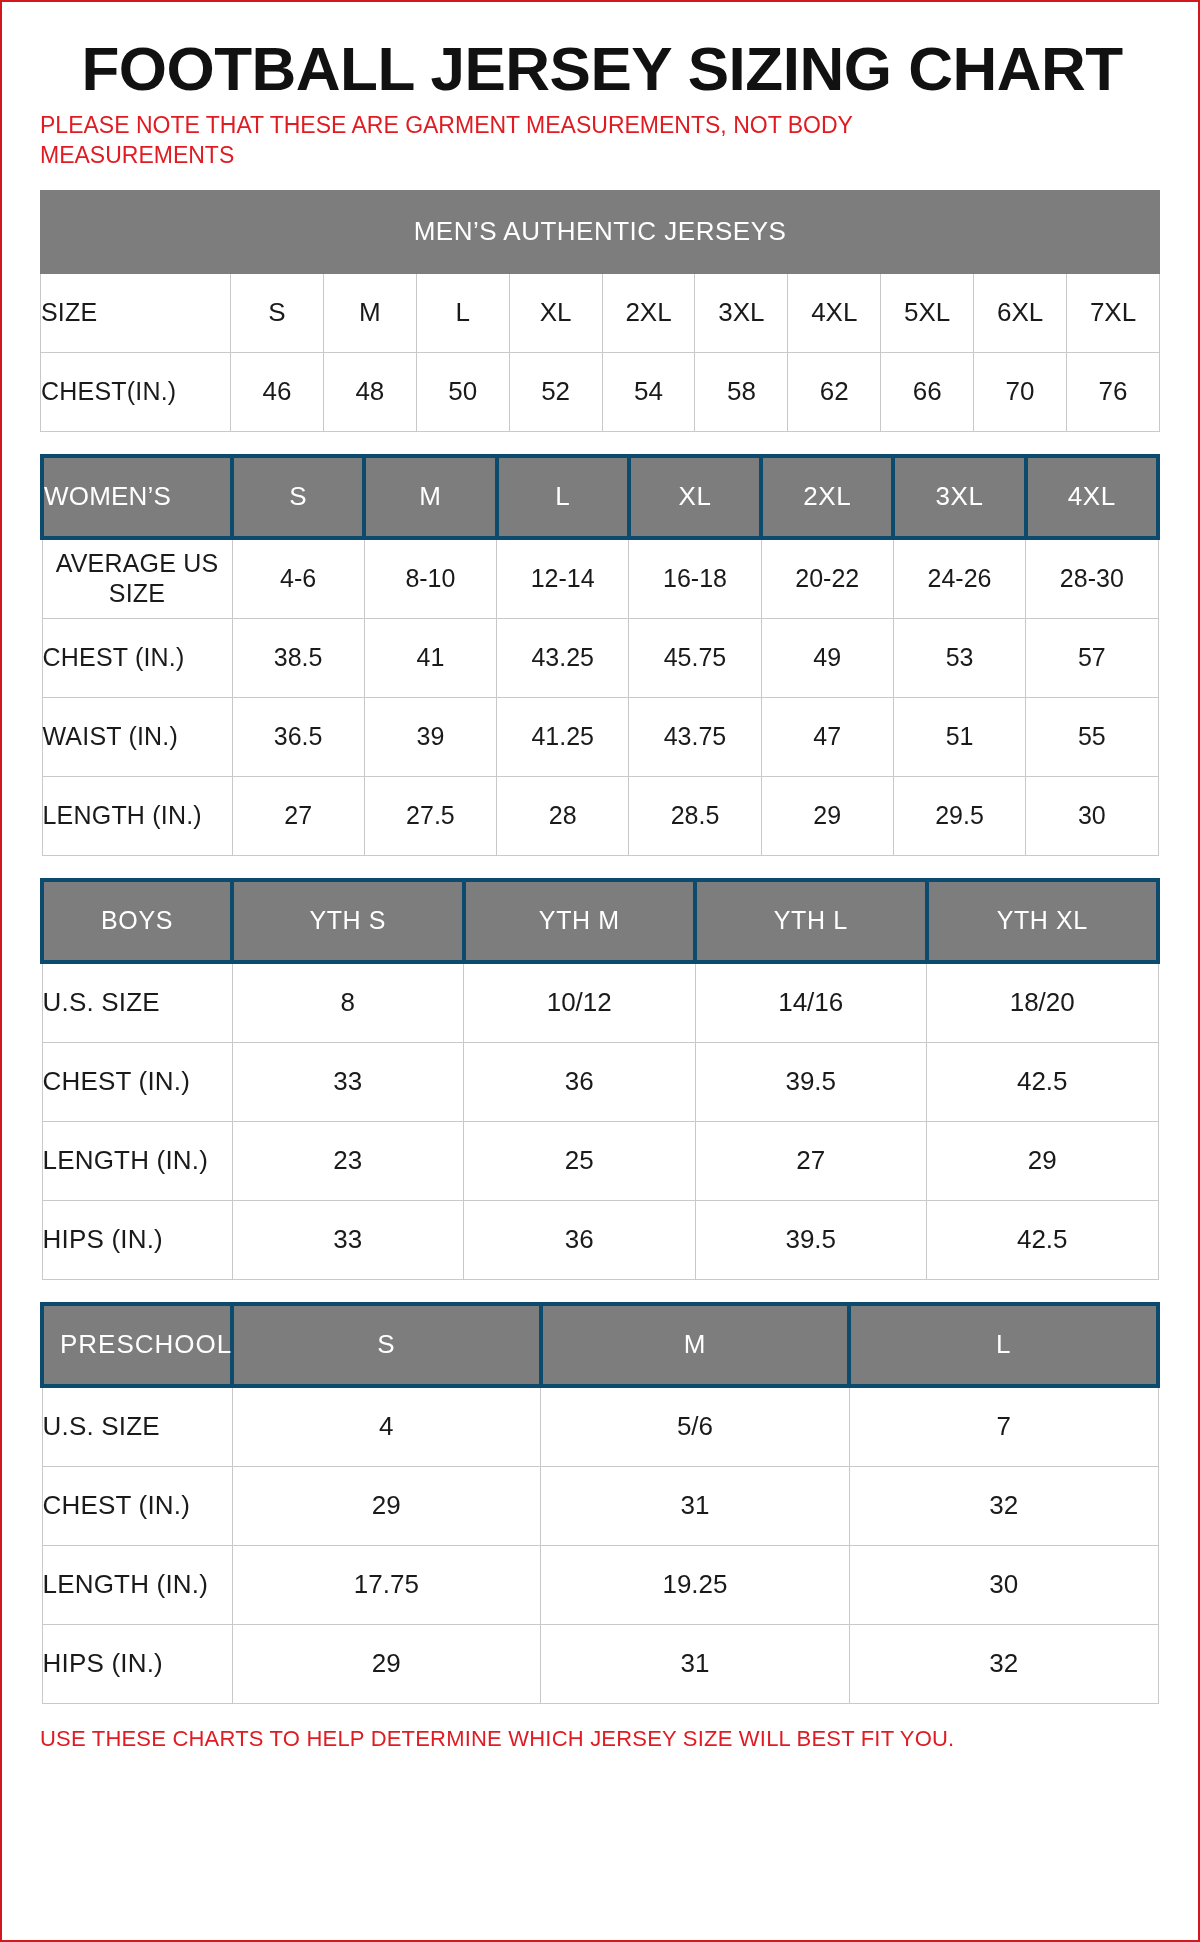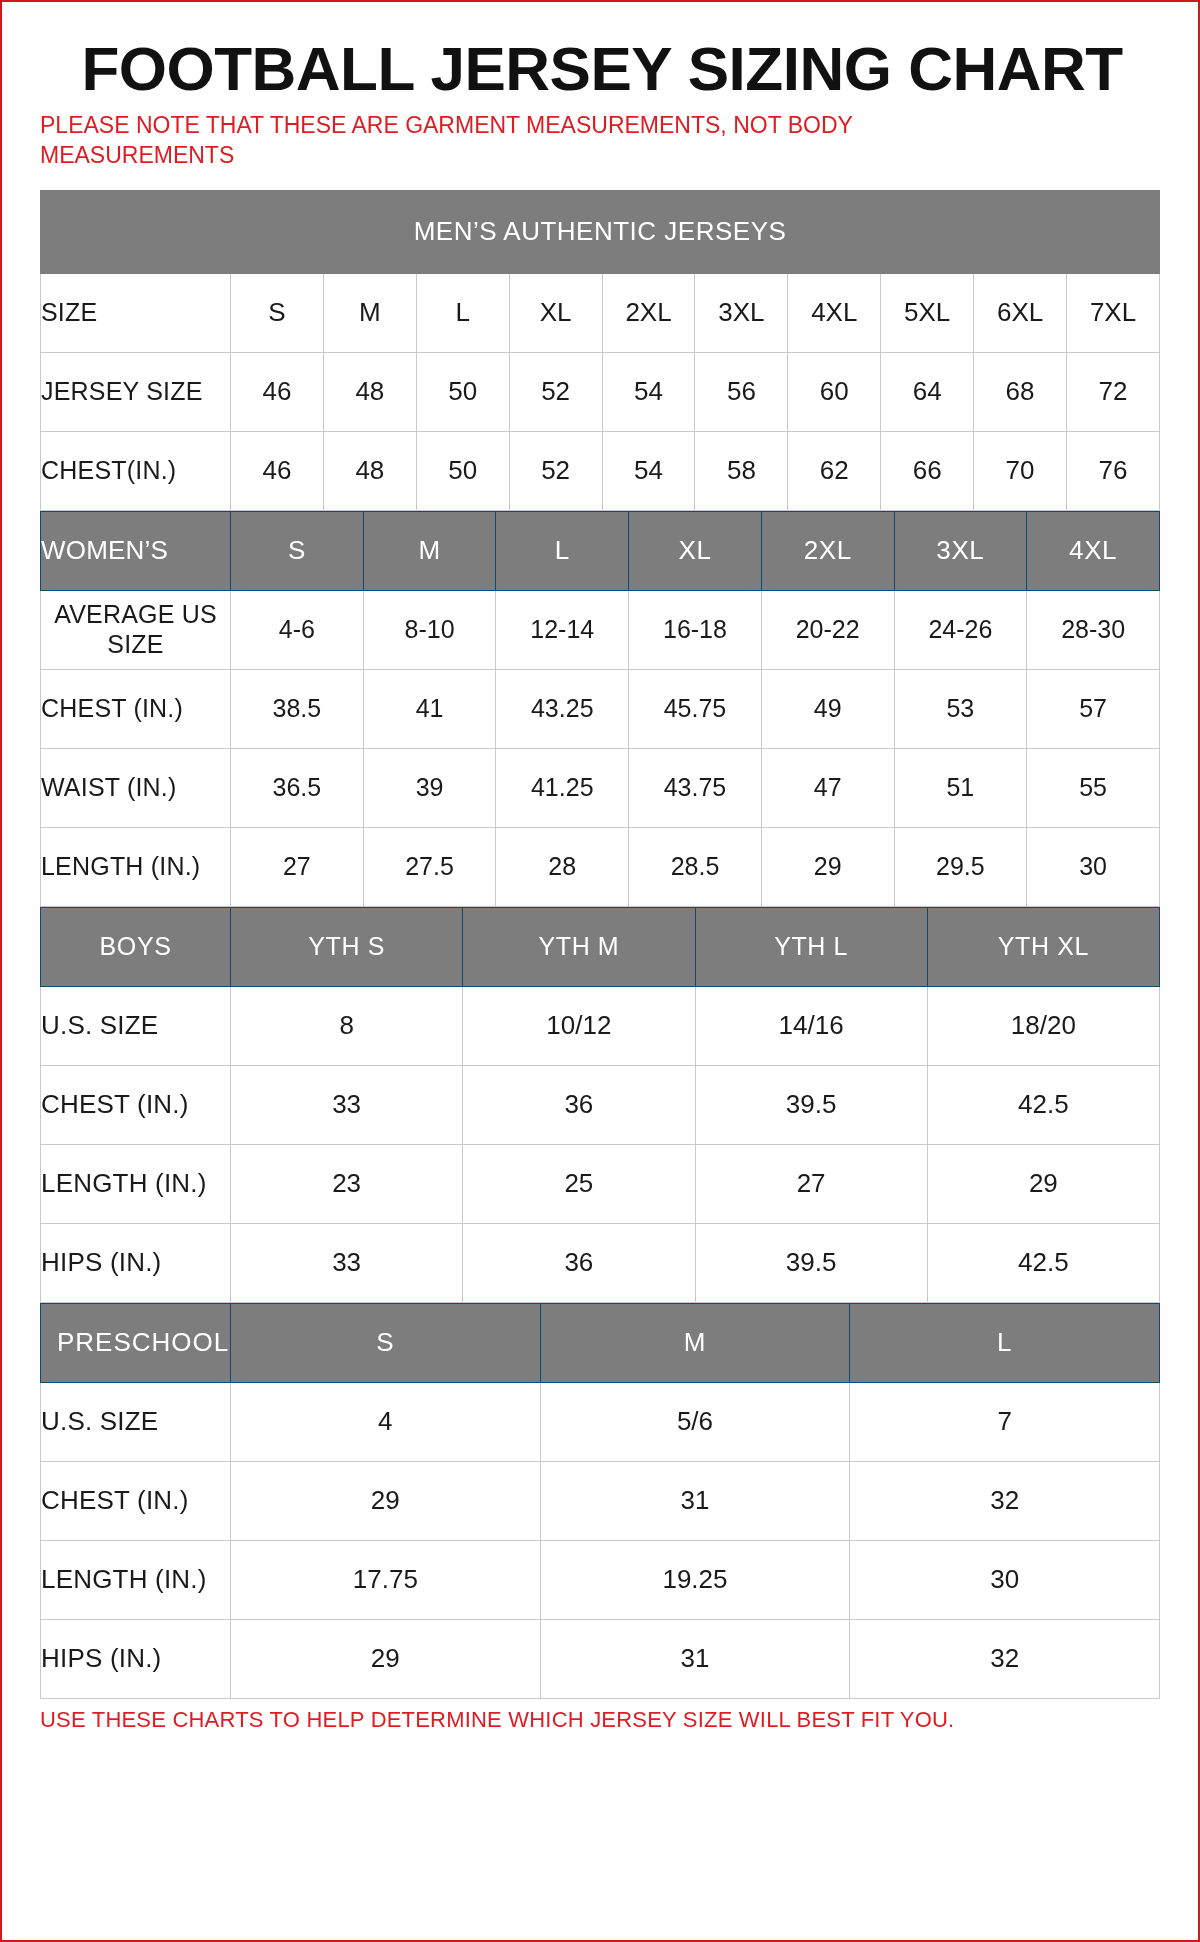--- a/index.html
+++ b/index.html
@@ -35,20 +35,21 @@
     color: #e01b22;
     font-size: 23px;
     line-height: 1.28;
     margin: 0 0 20px 0;
     max-width: 1000px;
   }
   table {
     border-collapse: collapse;
     width: 100%;
     table-layout: fixed;
+    margin-bottom: 22px;
   }
   table td, table th {
     border: 1px solid #c9c9c9;
     text-align: center;
     font-weight: normal;
     color: #1a1a1a;
     font-size: 25px;
     padding: 0;
     height: 78px;
     vertical-align: middle;
@@ -57,21 +58,21 @@
     background: #7d7d7d;
     color: #ffffff;
     font-size: 31px;
     letter-spacing: 0.5px;
     height: 82px;
     border: 1px solid #7d7d7d;
   }
   .hdr-grey {
     background: #7d7d7d;
     color: #ffffff;
-    border: 1px solid #0c4a6e;
+    border: 4px solid #0c4a6e;
     font-size: 27px;
     letter-spacing: 0.6px;
   }
   .rowlabel {
     text-align: left;
     font-size: 25px;
     letter-spacing: 0.2px;
   }
   .rowlabel.center2 {
     text-align: center;
@@ -141,33 +142,20 @@
         <td>L</td>
         <td>XL</td>
         <td>2XL</td>
         <td>3XL</td>
         <td>4XL</td>
         <td>5XL</td>
         <td>6XL</td>
         <td>7XL</td>
       </tr>
       <tr>
-        <td class="rowlabel">JERSEY SIZE</td>
-        <td>46</td>
-        <td>48</td>
-        <td>50</td>
-        <td>52</td>
-        <td>54</td>
-        <td>56</td>
-        <td>60</td>
-        <td>64</td>
-        <td>68</td>
-        <td>72</td>
-      </tr>
-      <tr>
         <td class="rowlabel">CHEST(IN.)</td>
         <td>46</td>
         <td>48</td>
         <td>50</td>
         <td>52</td>
         <td>54</td>
         <td>58</td>
         <td>62</td>
         <td>66</td>
         <td>70</td>

